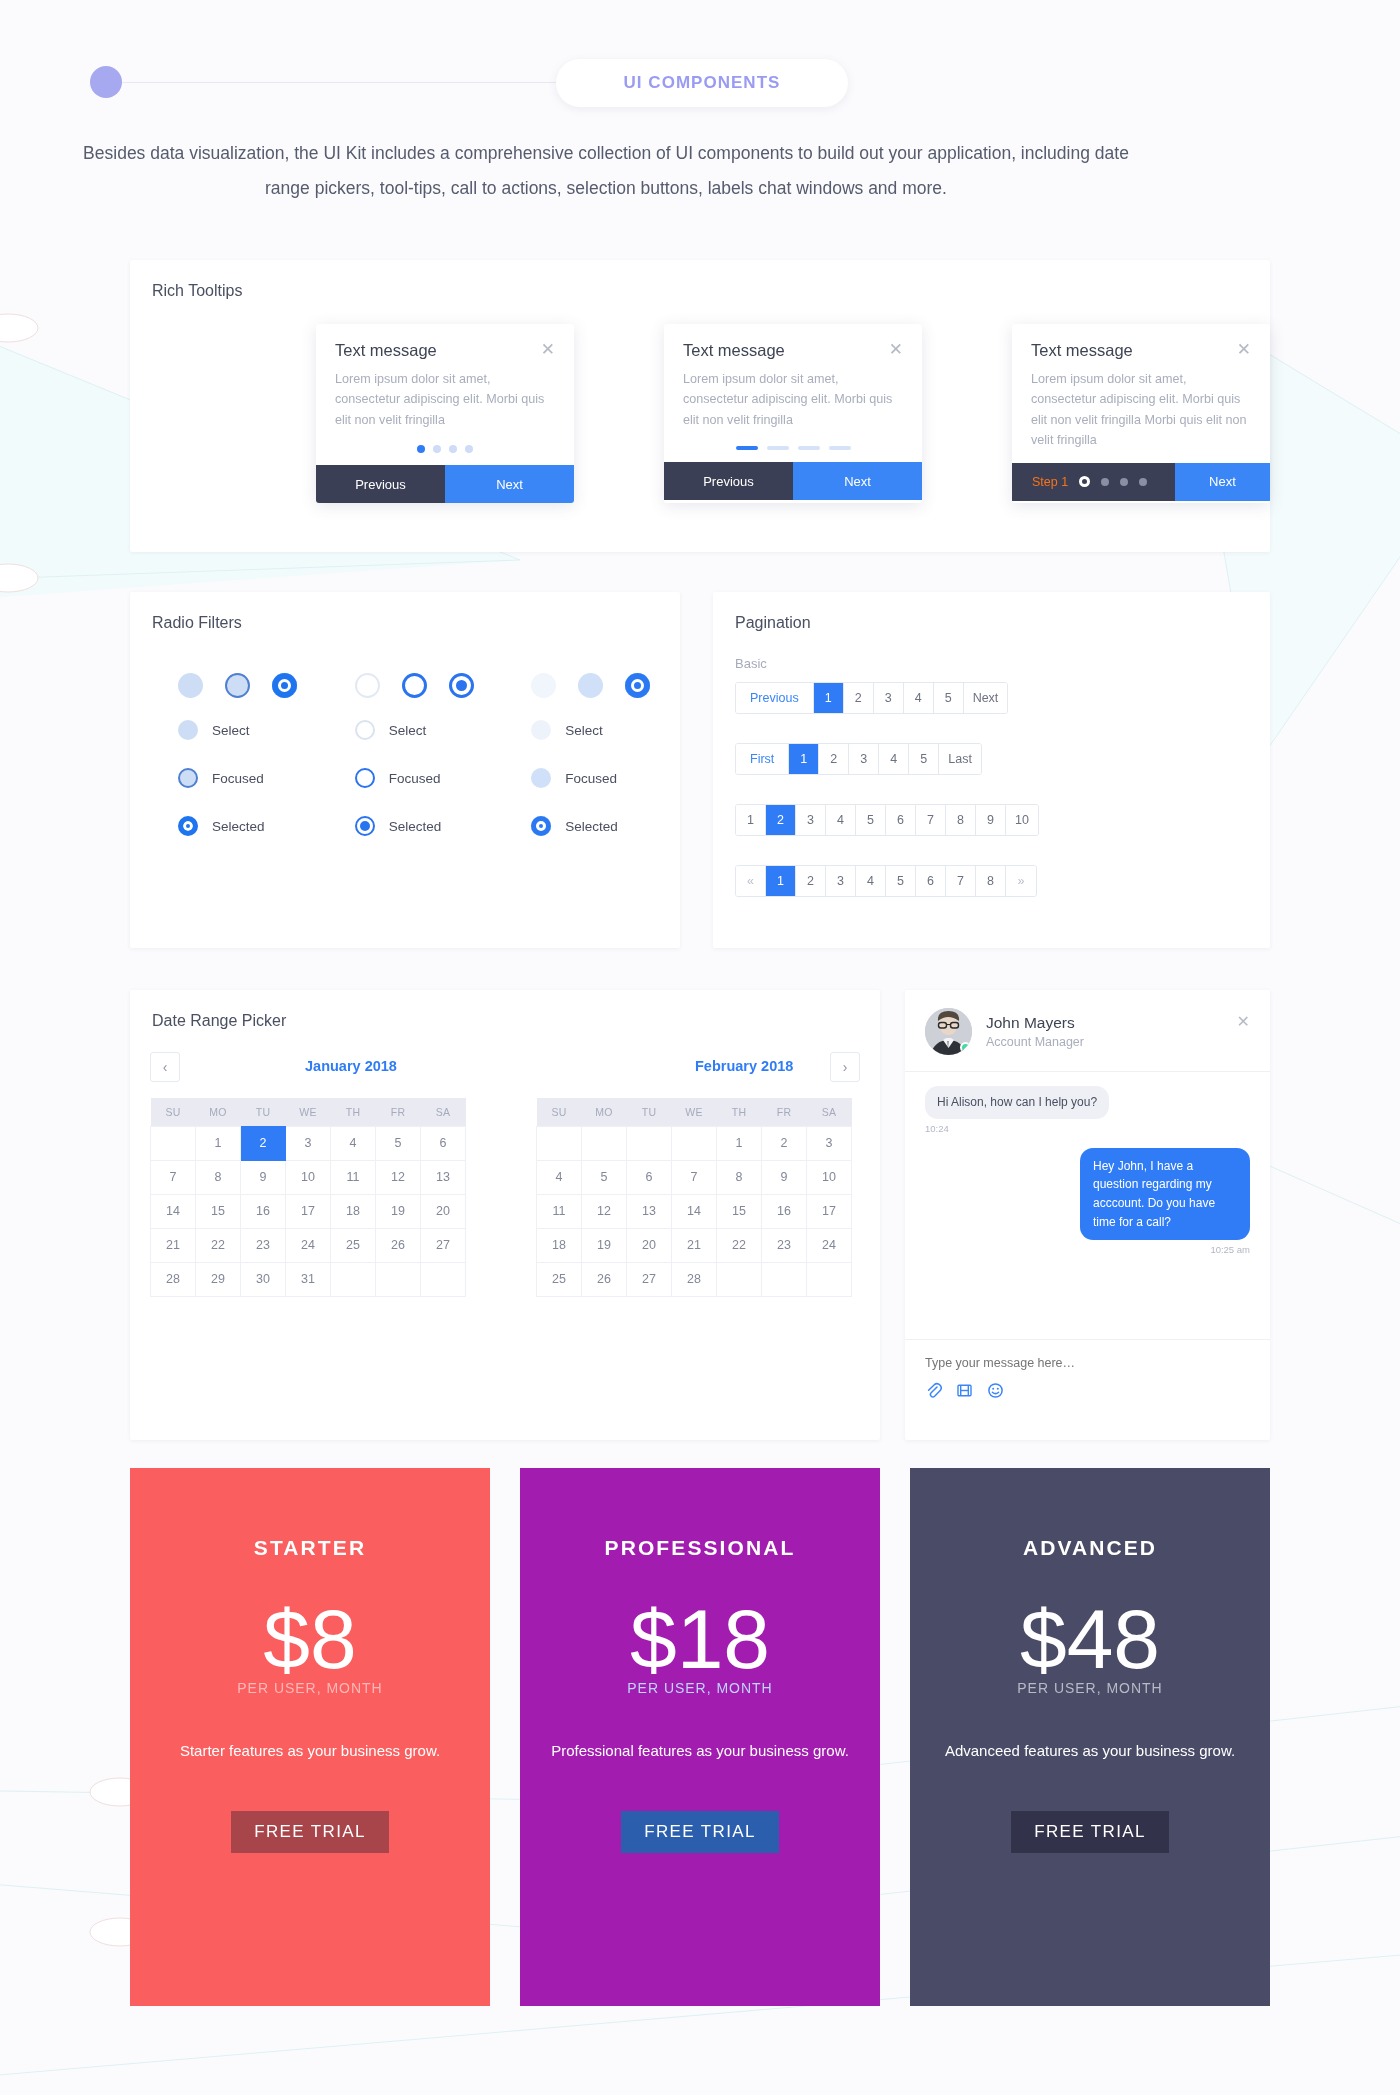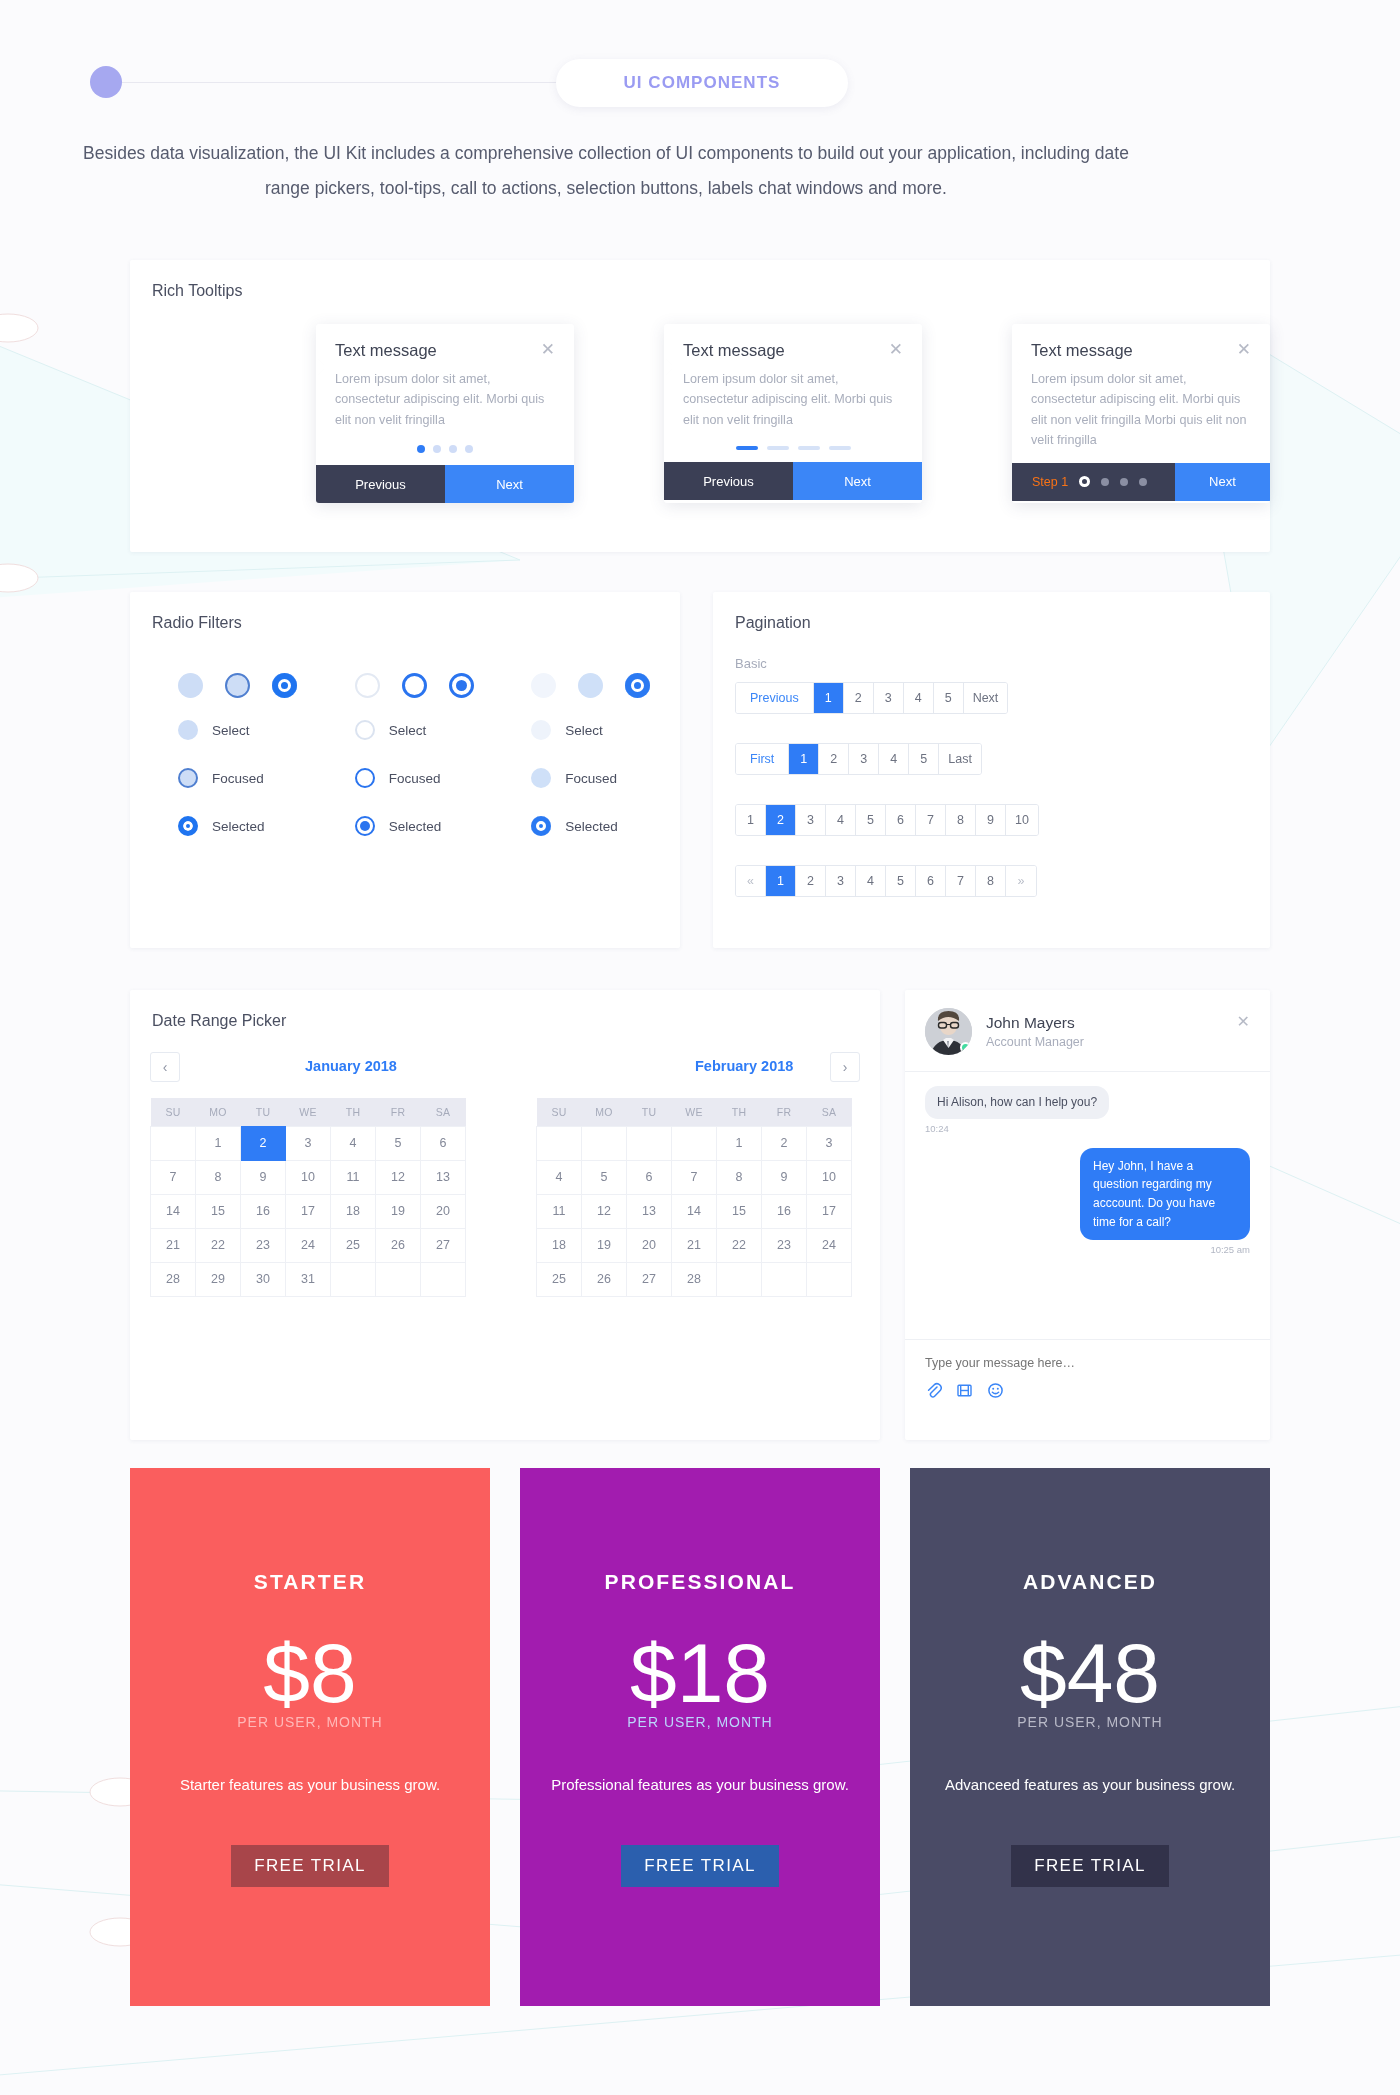--- a/index.html
+++ b/index.html
@@ -204,21 +204,21 @@
   .chat-input { font-size: 12.5px; color: #8fb4f0; background: none; border: none; outline: none; width: 100%; }
   .chat-icons { display: flex; gap: 14px; margin-top: 11px; color: #3b86f7; }
   .chat-icons span { cursor: pointer; display: inline-flex; }
 
   
   .pricing { position: absolute; left: 130px; top: 1468px; display: flex; gap: 30px; }
   .price-card {
     width: 360px; height: 538px; position: relative;
     display: flex; flex-direction: column; align-items: center;
   }
-  .pc-name { margin-top: 102px; font-size: 21px; font-weight: bold; letter-spacing: .1em; color: #fff; }
+  .pc-name { margin-top: 68px; font-size: 21px; font-weight: bold; letter-spacing: .1em; color: #fff; }
   .pc-amt { margin-top: 40px; font-size: 84px; font-weight: normal; color: #fff; line-height: .95; }
   .pc-per { font-size: 14px; letter-spacing: .07em; }
   .pc-desc { margin-top: 44px; font-size: 15px; line-height: 1.52; color: #fff; text-align: center; }
   .pc-btn {
     margin-top: 48px; width: 158px; height: 42px; border: none;
     color: #fff; font-size: 17px; letter-spacing: .08em; cursor: pointer;
     font-family: "Liberation Sans", sans-serif;
   }
 </style>
 </head>

